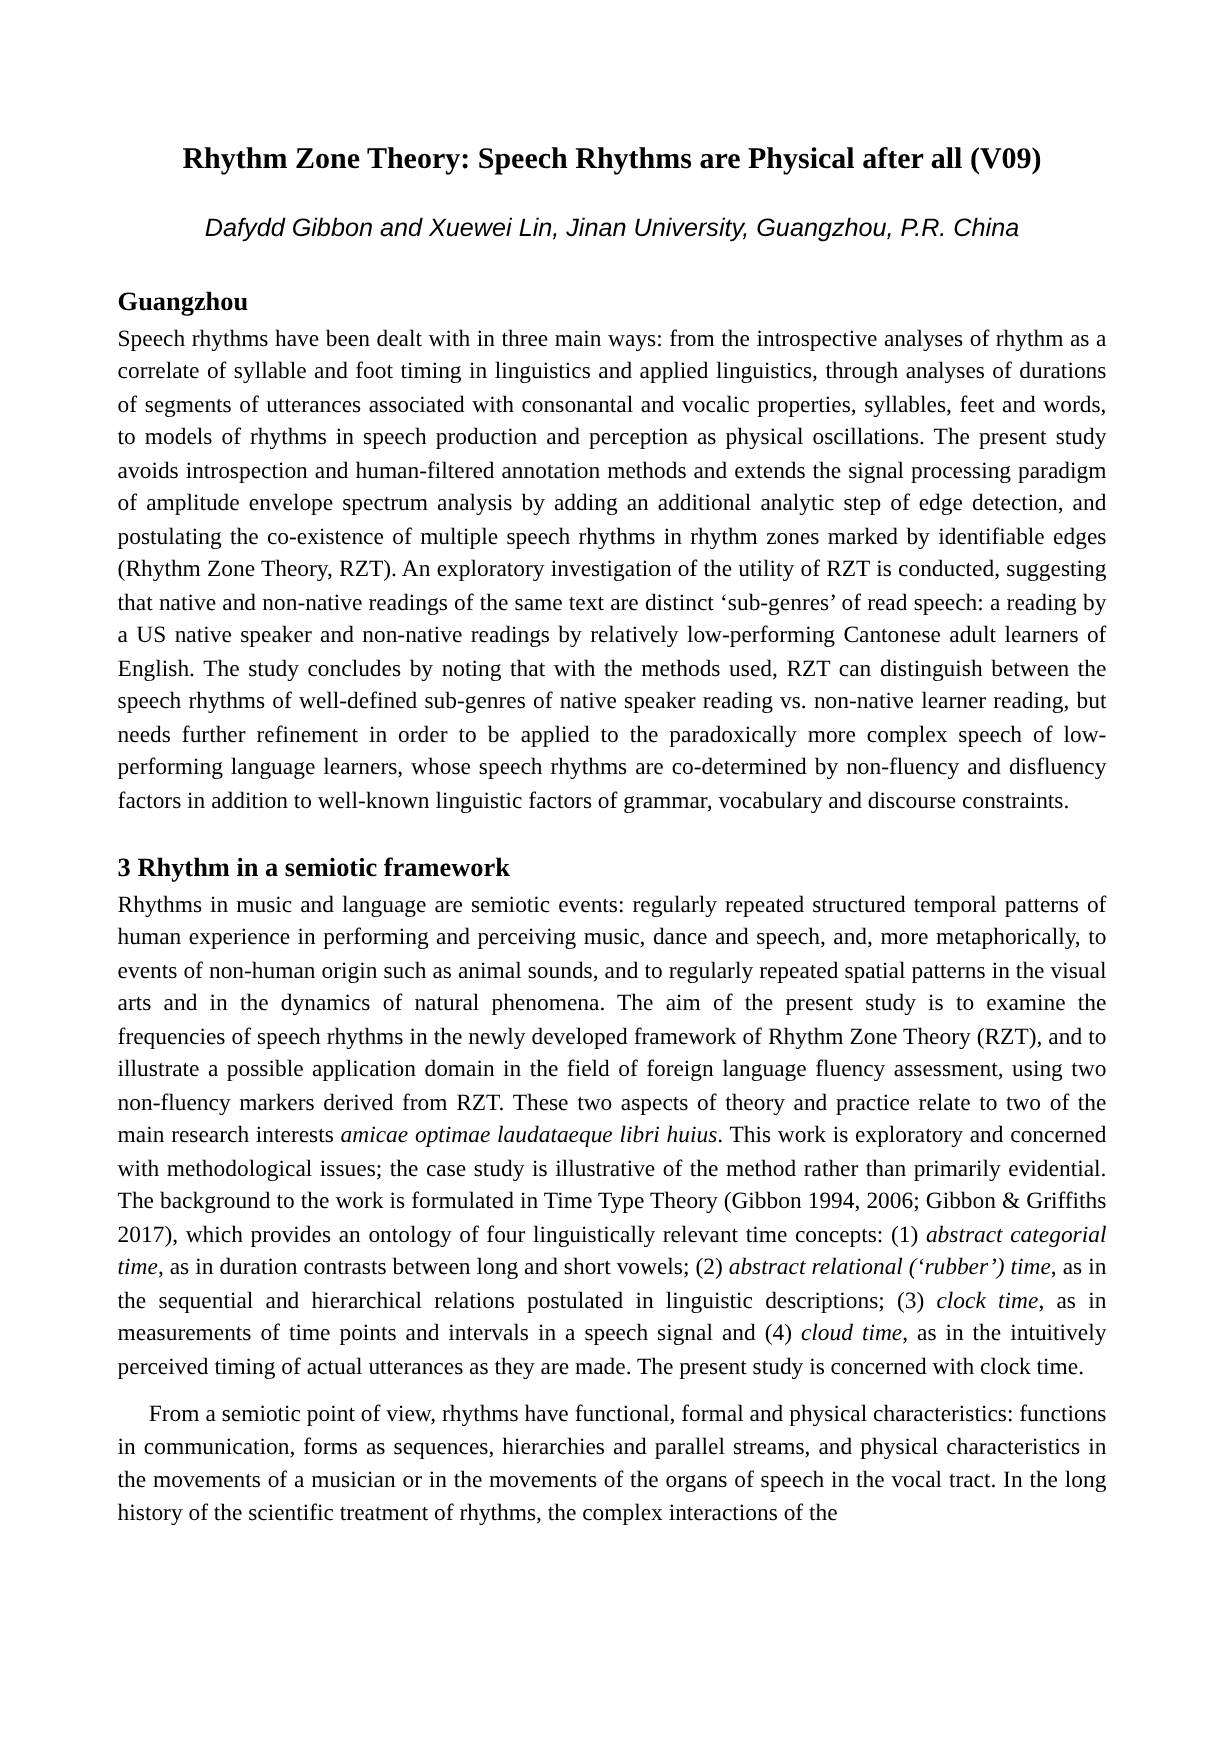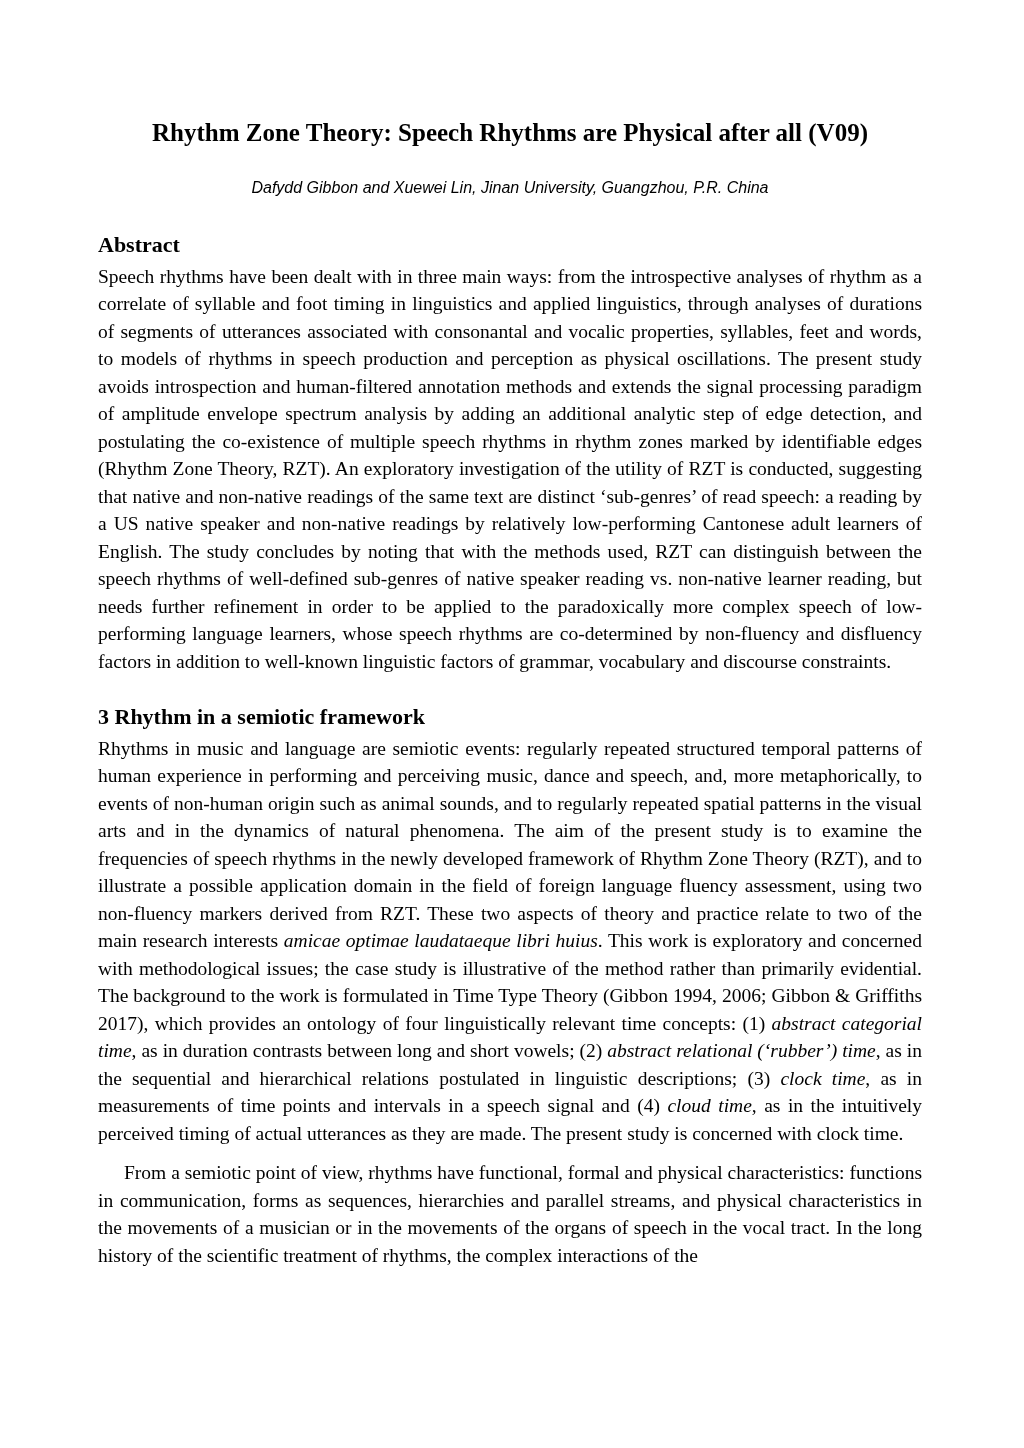--- a/index.html
+++ b/index.html
@@ -21,21 +21,21 @@
     margin: 0 0 0 0;
     text-align: center;
     font-size: 25px;
     font-weight: bold;
     line-height: 1.2;
     font-family: "Liberation Serif", serif;
   }
   .authors {
     margin: 31px 0 0 0;
     text-align: center;
-    font-size: 16px;
+    font-size: 21px;
     font-style: italic;
     font-family: "Liberation Sans", sans-serif;
   }
   .section-heading {
     margin: 34px 0 0 0;
     font-size: 22px;
     font-weight: bold;
     line-height: 1.25;
     font-family: "Liberation Serif", serif;
   }
@@ -62,21 +62,21 @@
 </style>
 </head>
 <body>
 
 <div class="page">
 
   <h1 class="title">Rhythm Zone Theory: Speech Rhythms are Physical after all (V09)</h1>
 
   <p class="authors">Dafydd Gibbon and Xuewei Lin, Jinan University, Guangzhou, P.R. China</p>
 
-  <h2 class="section-heading">Abstract</h2>
+  <h2 class="section-heading">Guangzhou</h2>
 
   <p class="body-text tight">Speech rhythms have been dealt with in three main ways: from the introspective analyses of rhythm as a correlate of syllable and foot timing in linguistics and applied linguistics, through analyses of durations of segments of utterances associated with consonantal and vocalic properties, syllables, feet and words, to models of rhythms in speech production and perception as physical oscillations. The present study avoids introspection and human-filtered annotation methods and extends the signal processing paradigm of amplitude envelope spectrum analysis by adding an additional analytic step of edge detection, and postulating the co-existence of multiple speech rhythms in rhythm zones marked by identifiable edges (Rhythm Zone Theory, RZT). An exploratory investigation of the utility of RZT is conducted, suggesting that native and non-native readings of the same text are distinct ‘sub-genres’ of read speech: a reading by a US native speaker and non-native readings by relatively low-performing Cantonese adult learners of English. The study concludes by noting that with the methods used, RZT can distinguish between the speech rhythms of well-defined sub-genres of native speaker reading vs. non-native learner reading, but needs further refinement in order to be applied to the paradoxically more complex speech of low-performing language learners, whose speech rhythms are co-determined by non-fluency and disfluency factors in addition to well-known linguistic factors of grammar, vocabulary and discourse constraints.</p>
 
   <h2 class="section-heading section-gap">3 Rhythm in a semiotic framework</h2>
 
   <p class="body-text tight"><span>Rhythms in music and language are semiotic events: regularly repeated structured temporal patterns of human experience in performing and perceiving music, dance and speech, and, more metaphorically, to events of non-human origin such as animal sounds, and to regularly repeated spatial patterns in the visual arts and in the dynamics of natural phenomena. The aim of the present study is to examine the frequencies of speech rhythms in the newly developed framework of Rhythm Zone Theory (RZT), and to illustrate a possible application domain in the field of foreign language fluency assessment, using two non-fluency markers derived from RZT. These two aspects of theory and practice relate to two of the main research interests </span><i>amicae optimae laudataeque libri huius</i><span>. This work is exploratory and concerned with methodological issues; the case study is illustrative of the method rather than primarily evidential. The background to the work is formulated in Time Type Theory (Gibbon 1994, 2006; Gibbon &amp; Griffiths 2017), which provides an ontology of four linguistically relevant time concepts: (1) </span><i>abstract categorial time</i><span>, as in duration contrasts between long and short vowels; (2) </span><i>abstract relational (‘rubber’) time</i><span>, as in the sequential and hierarchical relations postulated in linguistic descriptions; (3) </span><i>clock time</i><span>, as in measurements of time points and intervals in a speech signal and (4) </span><i>cloud time</i><span>, as in the intuitively perceived timing of actual utterances as they are made. The present study is concerned with clock time.</span></p>
 
   <p class="body-text indent-first">From a semiotic point of view, rhythms have functional, formal and physical characteristics: functions in communication, forms as sequences, hierarchies and parallel streams, and physical characteristics in the movements of a musician or in the movements of the organs of speech in the vocal tract. In the long history of the scientific treatment of rhythms, the complex interactions of the</p>
 
 </div>

